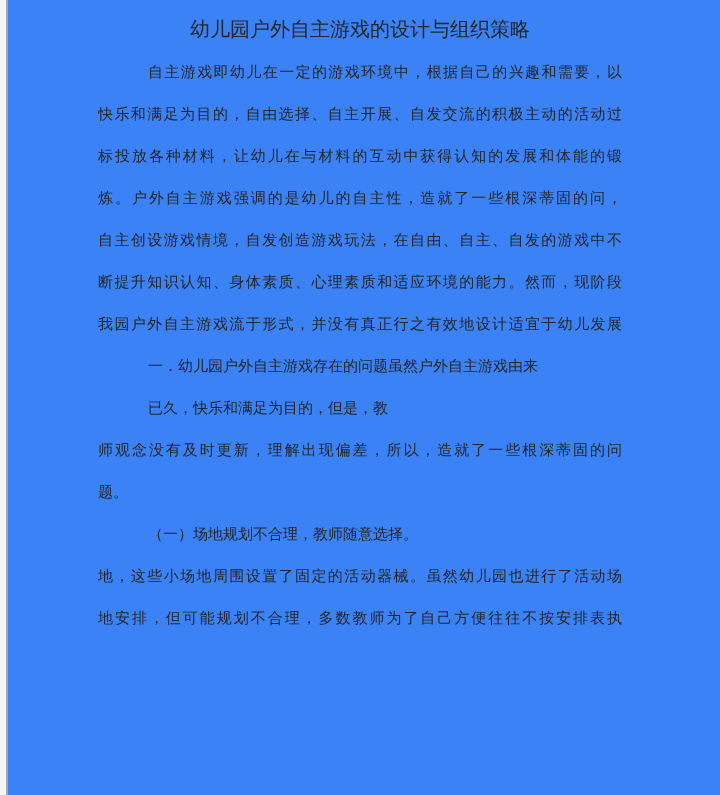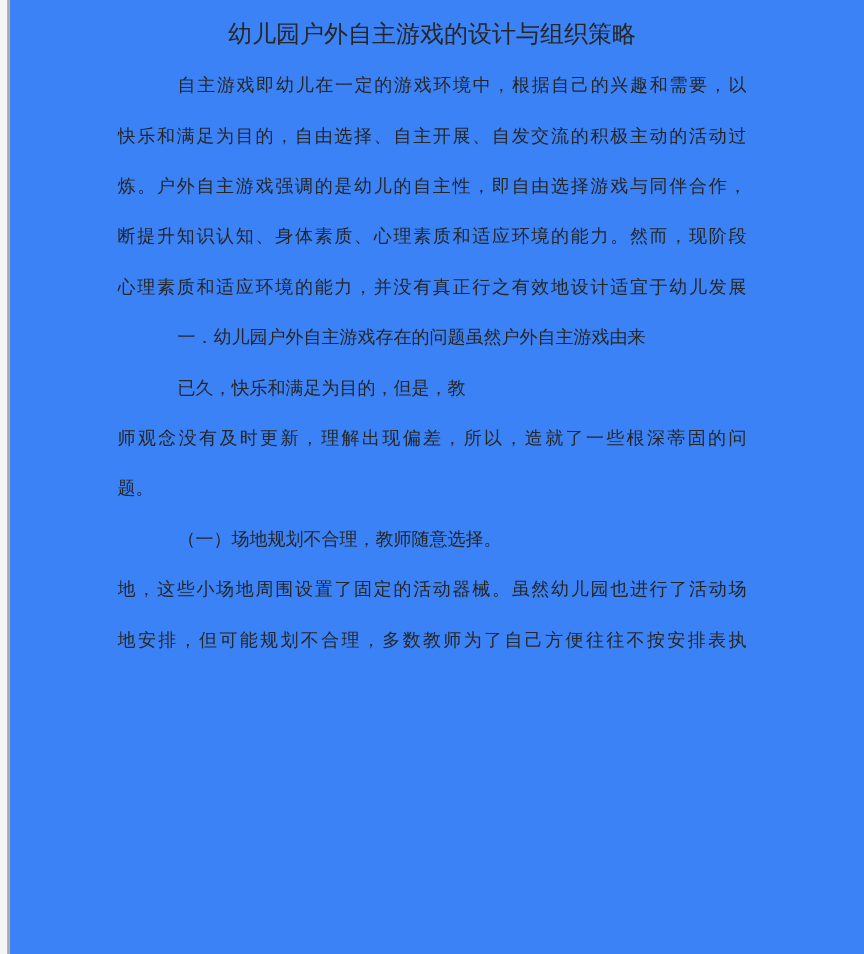--- a/index.html
+++ b/index.html
@@ -65,23 +65,25 @@
 <body>
 
 <div class="page">
   <div class="page-edge"></div>
 
   <h1 class="doc-title">幼儿园户外自主游戏的设计与组织策略</h1>
 
   <div class="content">
     <div class="line indent fill">自主游戏即幼儿在一定的游戏环境中，根据自己的兴趣和需要，以</div>
     <div class="line fill">快乐和满足为目的，自由选择、自主开展、自发交流的积极主动的活动过</div>
-    <div class="line fill">炼。户外自主游戏强调的是幼儿的自主性，即自由选择游戏与同伴合作，</div>
+    <div class="line fill">标投放各种材料，让幼儿在与材料的互动中获得认知的发展和体能的锻</div>
+    <div class="line fill">炼。户外自主游戏强调的是幼儿的自主性，造就了一些根深蒂固的问，</div>
+    <div class="line fill">自主创设游戏情境，自发创造游戏玩法，在自由、自主、自发的游戏中不</div>
     <div class="line fill">断提升知识认知、身体素质、心理素质和适应环境的能力。然而，现阶段</div>
-    <div class="line fill">心理素质和适应环境的能力，并没有真正行之有效地设计适宜于幼儿发展</div>
+    <div class="line fill">我园户外自主游戏流于形式，并没有真正行之有效地设计适宜于幼儿发展</div>
     <div class="line indent">一．幼儿园户外自主游戏存在的问题虽然户外自主游戏由来</div>
     <div class="line indent">已久，快乐和满足为目的，但是，教</div>
     <div class="line fill">师观念没有及时更新，理解出现偏差，所以，造就了一些根深蒂固的问</div>
     <div class="line">题。</div>
     <div class="line indent">（一）场地规划不合理，教师随意选择。</div>
     <div class="line fill">地，这些小场地周围设置了固定的活动器械。虽然幼儿园也进行了活动场</div>
     <div class="line fill">地安排，但可能规划不合理，多数教师为了自己方便往往不按安排表执</div>
   </div>
 </div>
 

